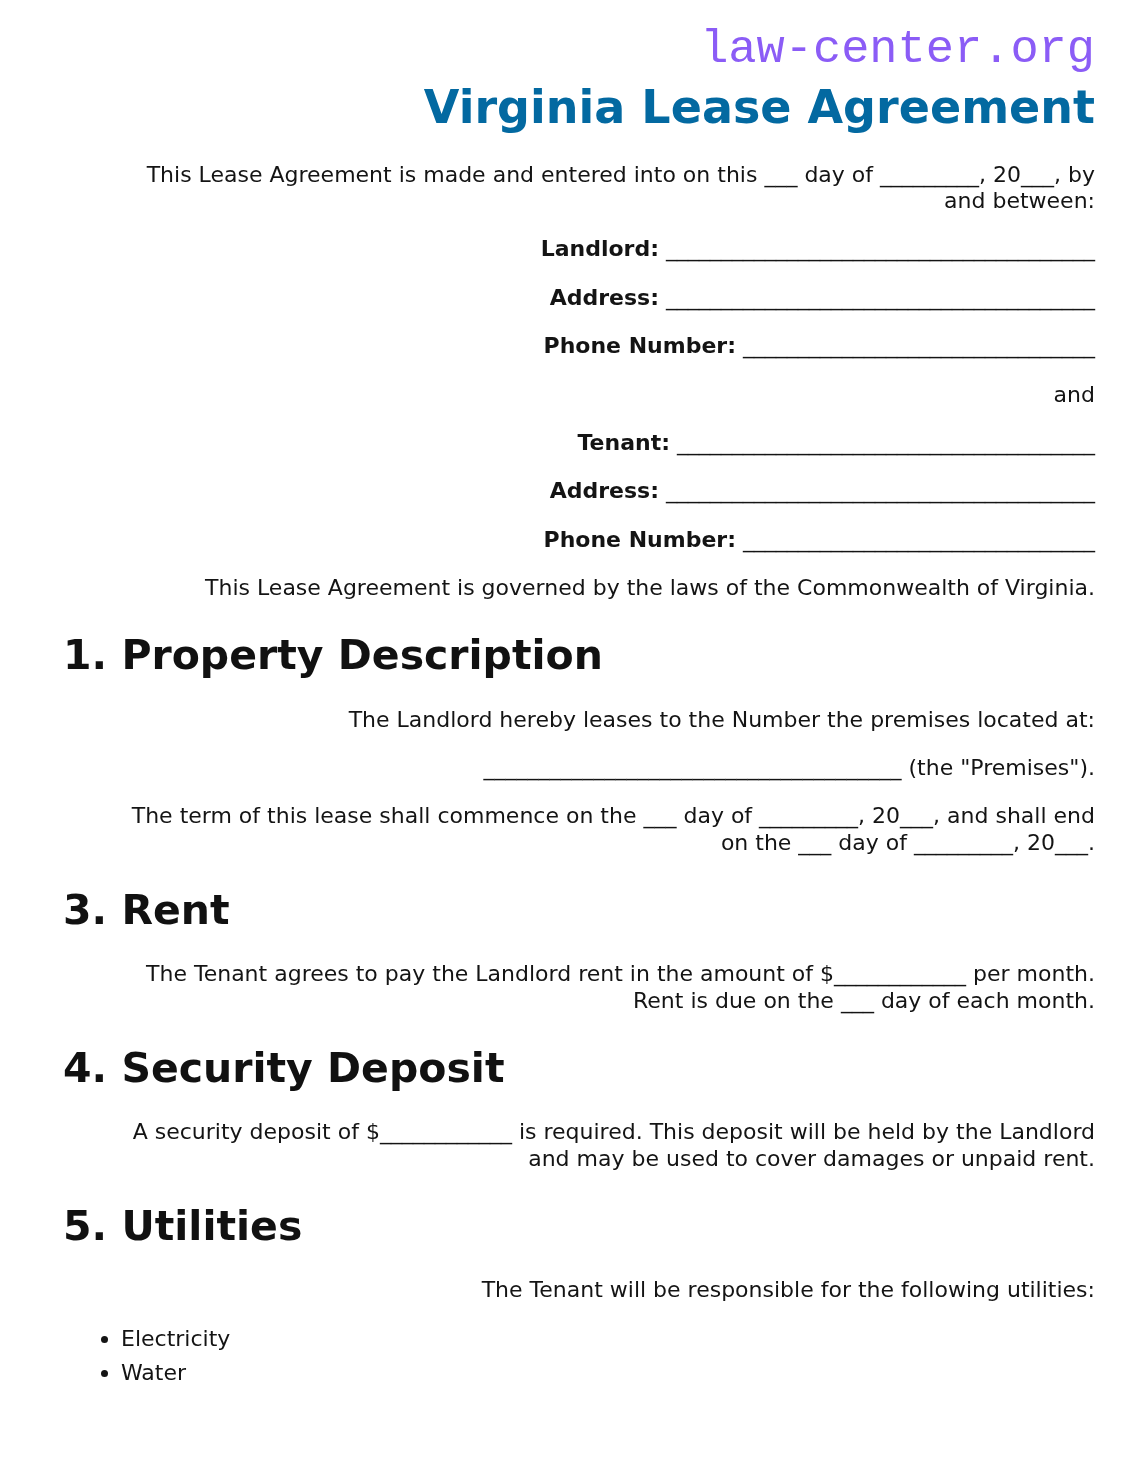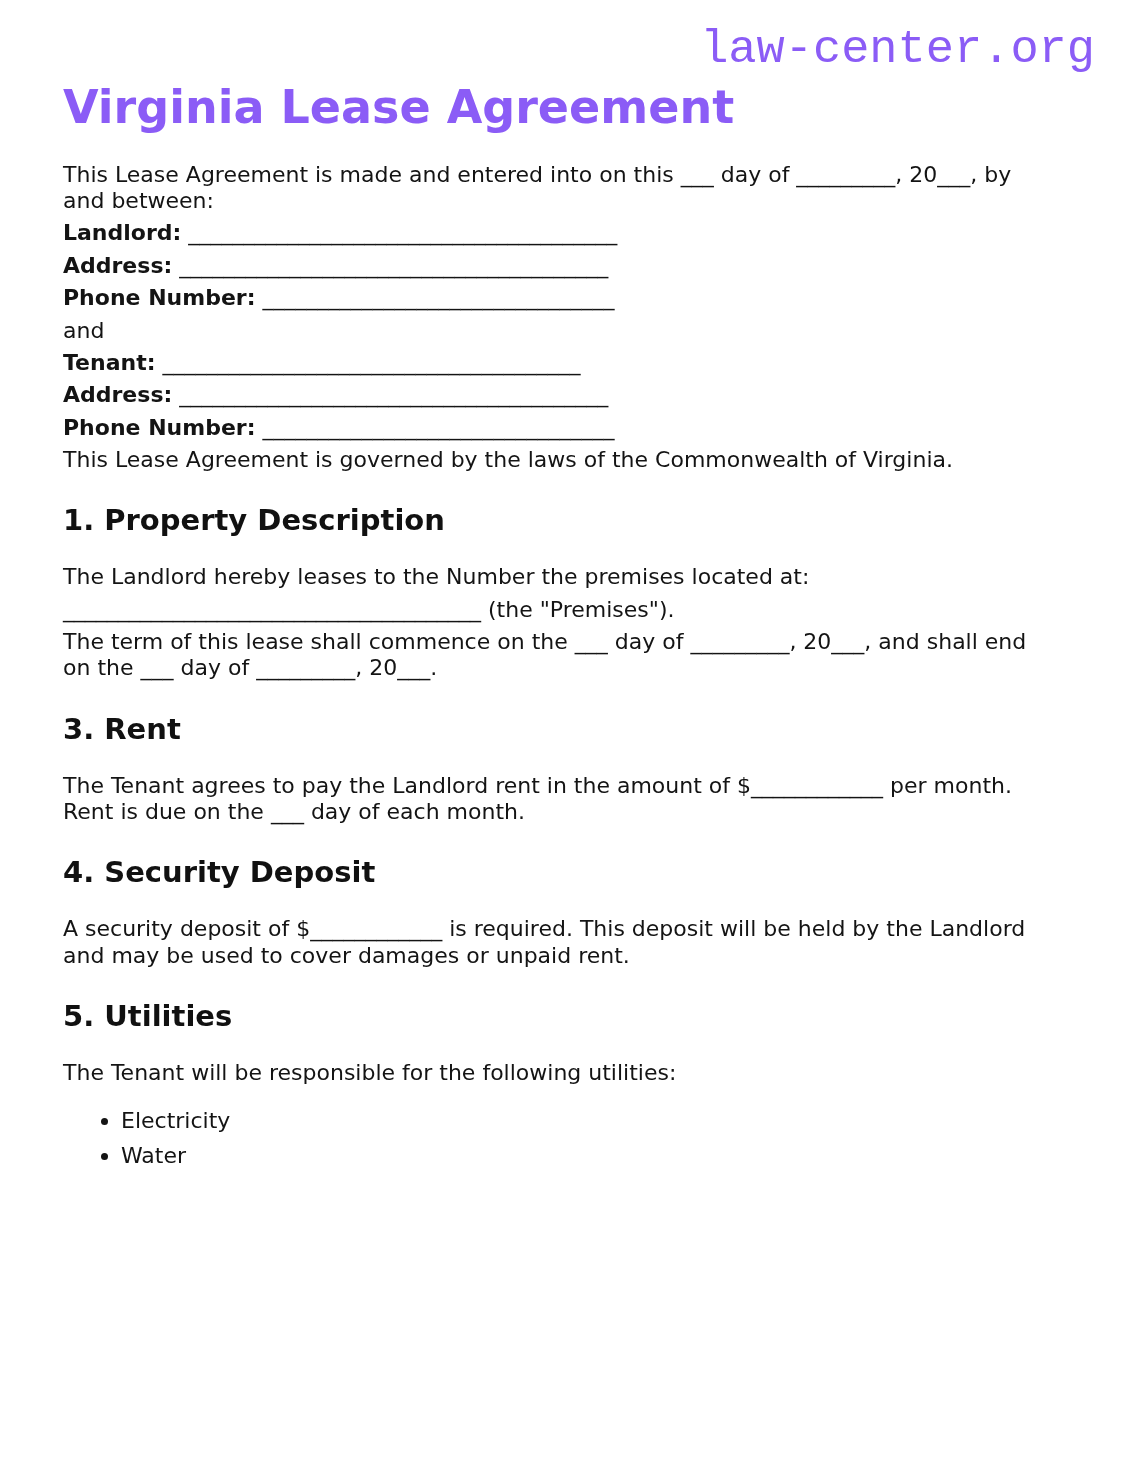--- a/index.html
+++ b/index.html
@@ -24,32 +24,34 @@
     font-family: "Liberation Mono", monospace;
     font-size: 47px;
     line-height: 1.2;
     color: #8b5cf6;
   }
   h1.doc-title {
     font-size: 46px;
     line-height: 1.2;
     margin: 2px 0 26px 0;
     font-weight: bold;
-    color: #8b5cf6;
+    color: #0369a1;
+    text-align: right;
   }
   h2.section-heading {
-    font-size: 29px;
+    font-size: 41px;
     line-height: 1.2;
     margin: 30px 0 26px 0;
     font-weight: bold;
     color: #111111;
   }
   p {
-    margin: 6px 0;
+    margin: 22px 0;
     white-space: pre-wrap;
+    text-align: right;
   }
   p.field strong {
     font-weight: bold;
   }
   .blank-line {
     white-space: nowrap;
   }
   ul.utility-list {
     margin: 22px 0;
     padding-left: 50px;

